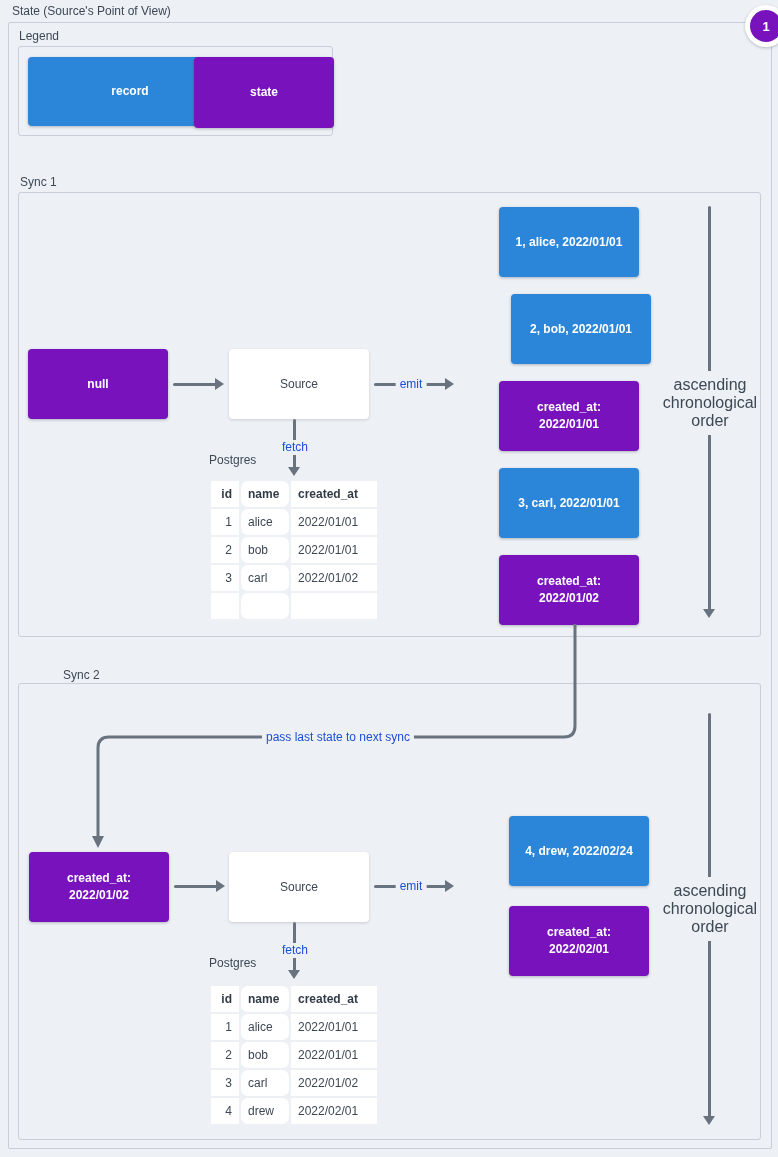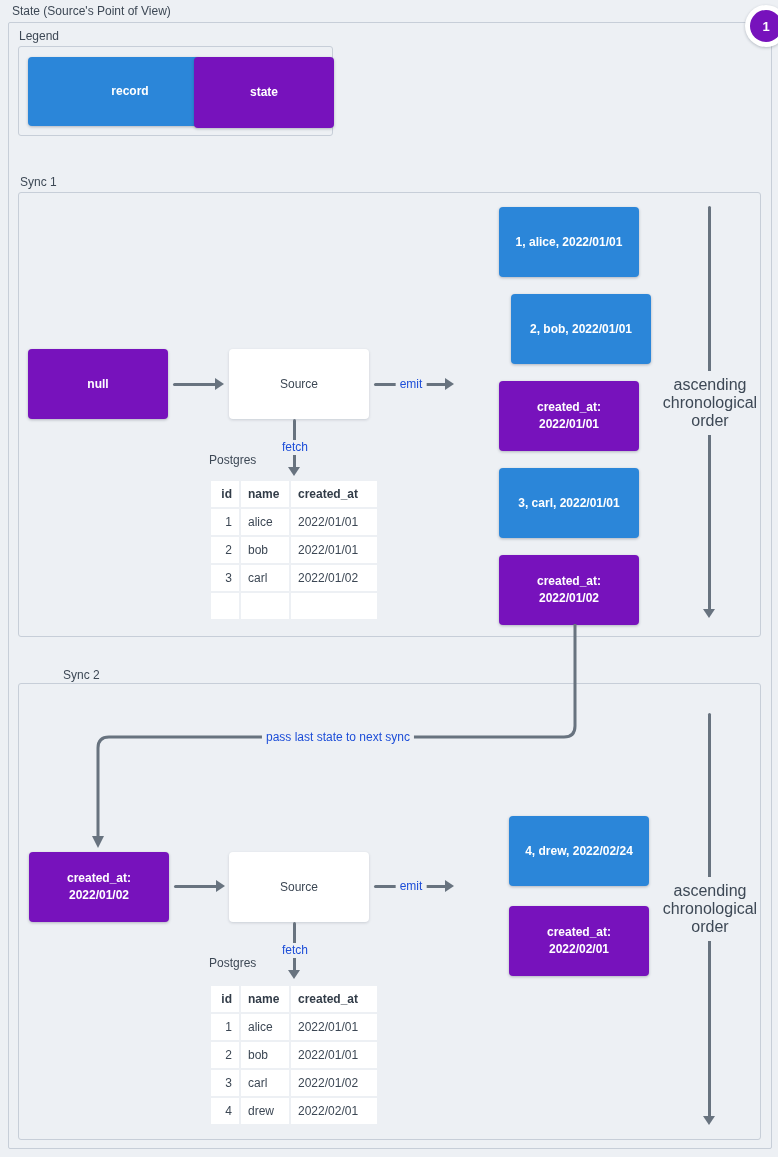--- a/index.html
+++ b/index.html
@@ -63,21 +63,21 @@
   
   .db-table{
     position:absolute;border-collapse:separate;border-spacing:2px;
     font-size:12px;color:#3c4754;
   }
   .db-table th,.db-table td{
     background:#fff;height:26px;padding:0 7px;text-align:left;font-weight:normal;
   }
   .db-table th{font-weight:bold;color:#323c48;}
   .db-table .c-id{width:14px;text-align:right;}
-  .db-table .c-name{width:34px;}
+  .db-table .c-name{width:34px;border-radius:7px;}
   .db-table .c-created{width:72px;}
   .connector{position:absolute;left:0;top:0;z-index:3;pointer-events:none;}
   .connector path{stroke:var(--arrow,#68737f);}
   .connector polygon{fill:var(--arrow,#68737f);}
   .pass-label{z-index:4;}
 </style>
 </head>
 <body>
 
 <div class="page">

